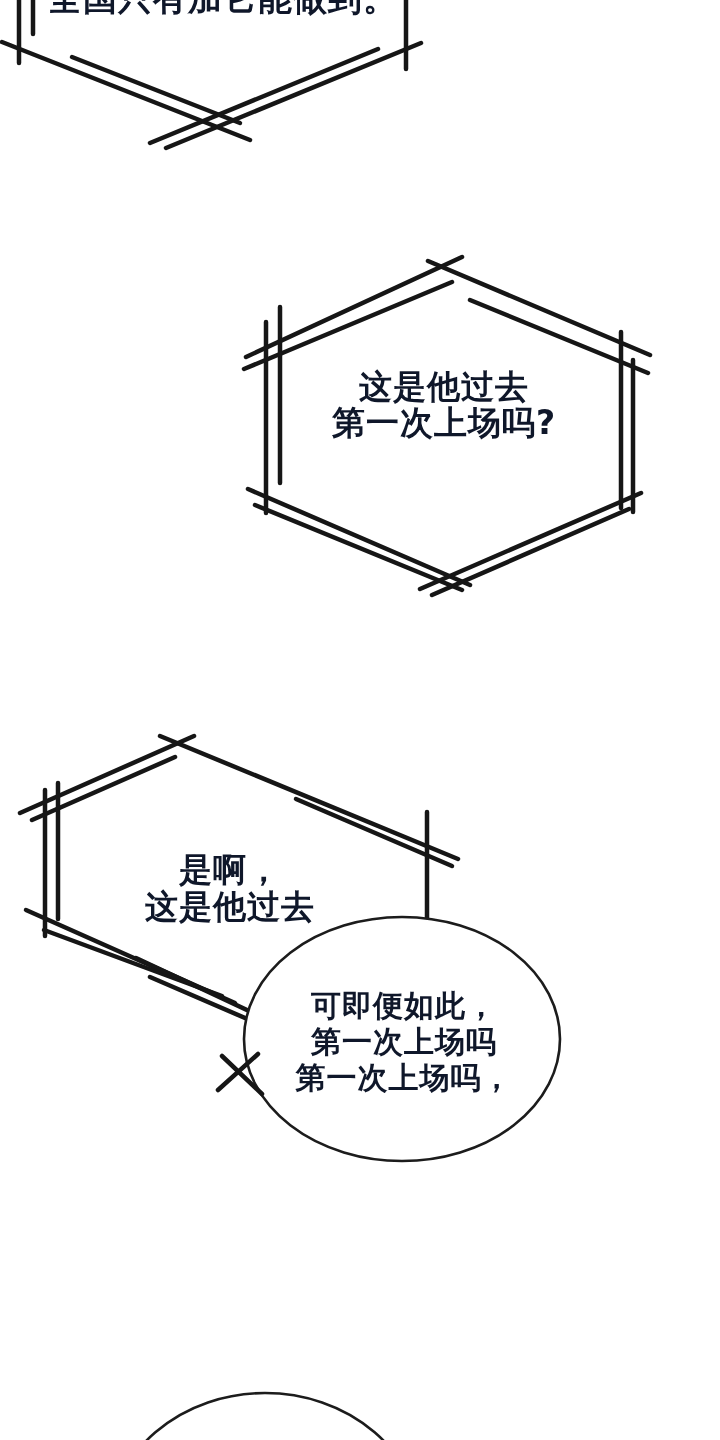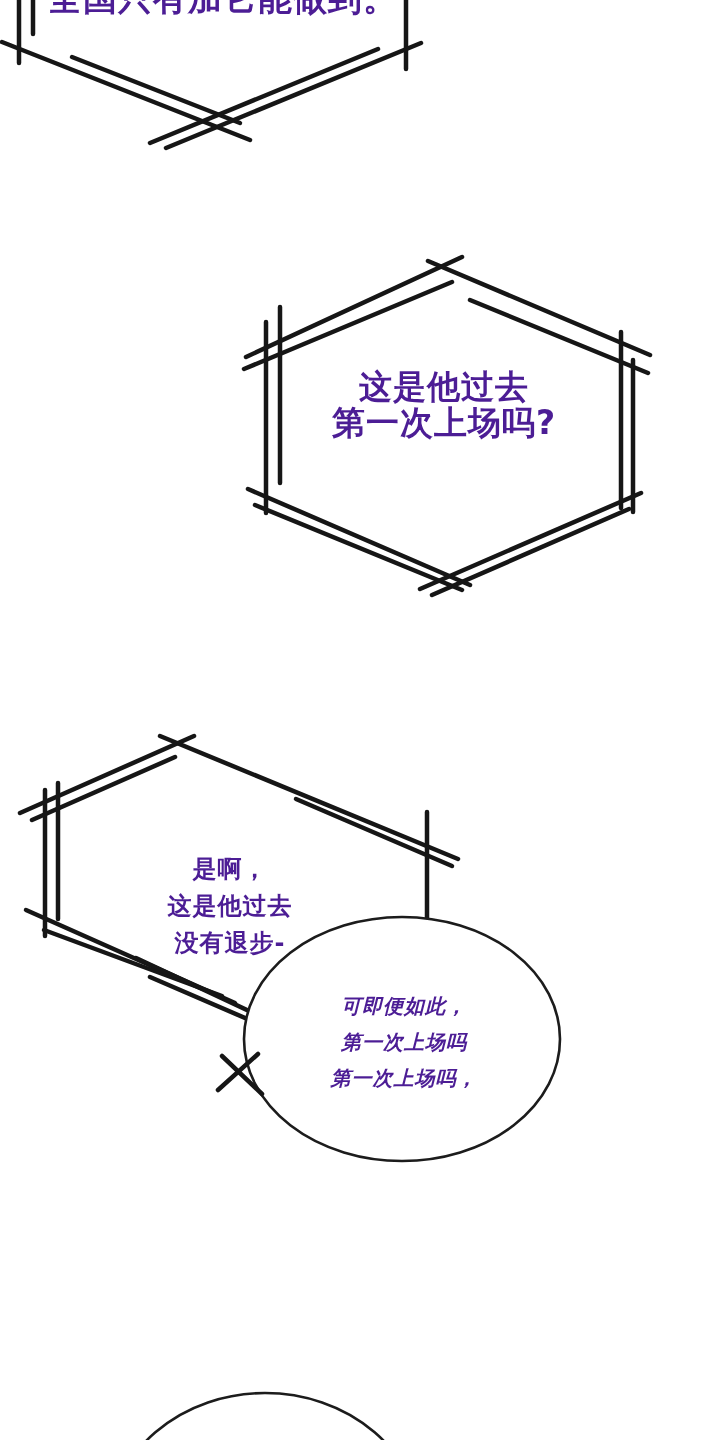--- a/index.html
+++ b/index.html
@@ -31,31 +31,31 @@
   .oval {
     stroke: #1c1c1c;
     stroke-width: 2.6;
     fill: #ffffff;
   }
   .speech-text {
     position: absolute;
     transform: translateX(-50%);
     text-align: center;
     white-space: nowrap;
-    color: #4c1d95;
+    color: #0f172a;
     font-weight: 700;
     letter-spacing: 1px;
   }
   .speech-text .tline {
     display: block;
   }
   .txt-b1 { font-size: 34px; line-height: 40px; }
   .txt-b2 { font-size: 33px; line-height: 36px; }
-  .txt-b3 { font-size: 24px; line-height: 37px; }
-  .txt-b4 { font-size: 20px; line-height: 36px; font-style: italic; }
+  .txt-b3 { font-size: 33px; line-height: 37px; }
+  .txt-b4 { font-size: 30px; line-height: 36px; }
 </style>
 </head>
 <body>
 
 <div id="panel">
 
   <svg id="outline-svg" viewBox="0 0 720 1440" xmlns="http://www.w3.org/2000/svg">
 
     <g>
       <line class="sketch-line" x1="19" y1="0" x2="19" y2="63"></line>
@@ -115,21 +115,20 @@
   </div>
 
   <div class="speech-text txt-b2" style="left:444px; top:369px;">
     <span class="tline">这是他过去</span>
     <span class="tline">第一次上场吗?</span>
   </div>
 
   <div class="speech-text txt-b3" style="left:230px; top:851px;">
     <span class="tline">是啊，</span>
     <span class="tline">这是他过去</span>
-    <span class="tline">没有退步-</span>
   </div>
 
   <div class="speech-text txt-b4" style="left:404px; top:988px;">
     <span class="tline">可即便如此，</span>
     <span class="tline">第一次上场吗</span>
     <span class="tline">第一次上场吗，</span>
   </div>
 
 </div>
 

